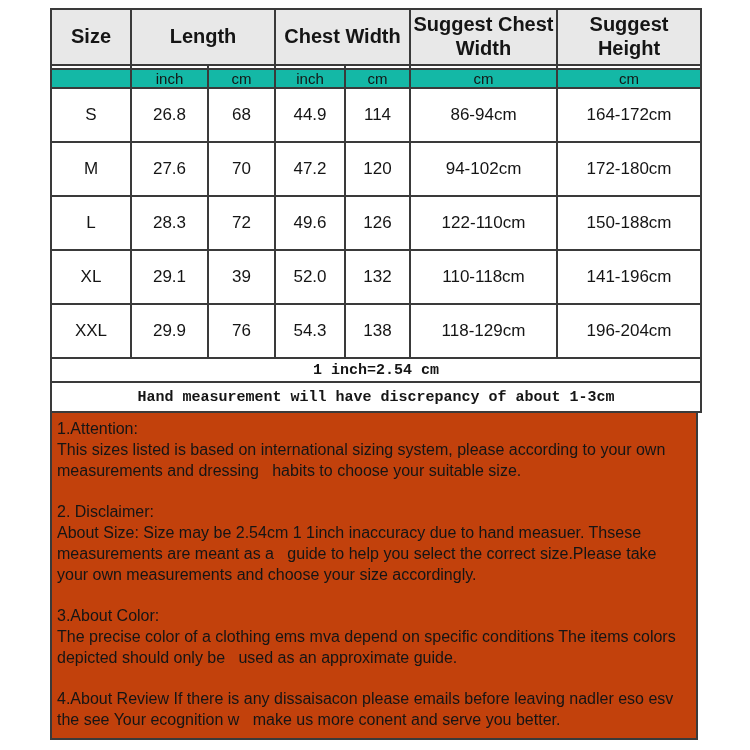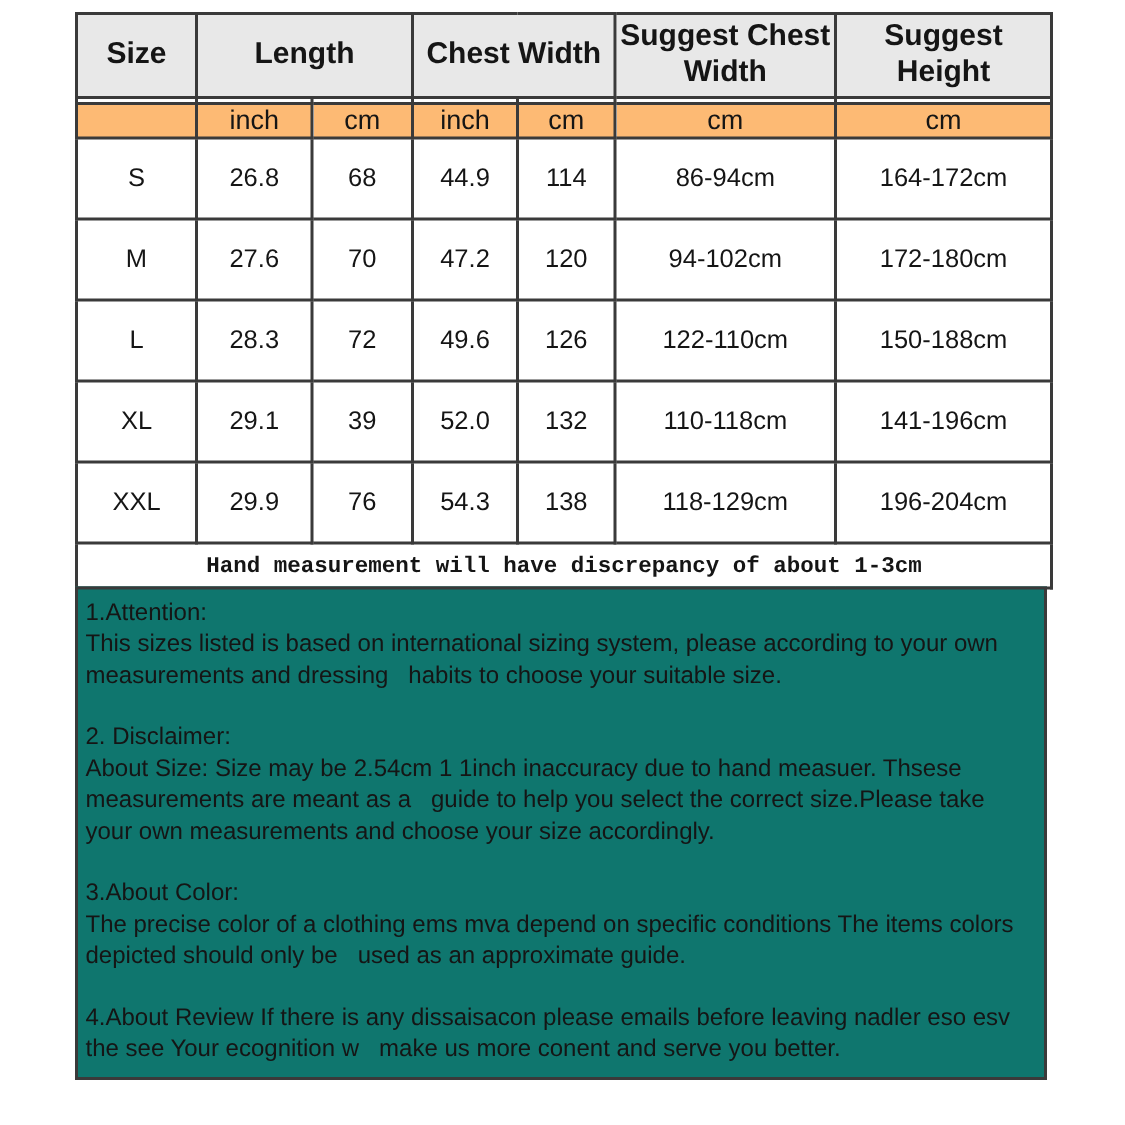--- a/index.html
+++ b/index.html
@@ -32,23 +32,23 @@
     height: 54px;
     font-size: 20px;
     font-weight: bold;
     line-height: 1.18;
   }
   tr.spacer td {
     height: 2px;
     background: #ffffff;
   }
   tr.sub td {
-    background: #fdba74;
+    background: #14b8a6;
     height: 16px;
-    font-size: 18px;
+    font-size: 15px;
   }
   tr.data td {
     height: 52px;
     font-size: 17px;
     background: #ffffff;
   }
   tr.conv td {
     height: 22px;
     font-family: "Liberation Mono", monospace;
     font-weight: bold;
@@ -61,21 +61,21 @@
     font-size: 15px;
     margin-top: 44px;
   }
   .notes {
     width: 633px;
     border: 2px solid #3a3a3a;
     margin-top: -2px;
     padding: 5px 6px 8px 5px;
     font-size: 16px;
     line-height: 21px;
-    background: #0f766e;
+    background: #c2410c;
   }
   .notes p {
     margin: 0 0 20px 0;
     white-space: pre-wrap;
   }
   .notes p:last-child {
     margin-bottom: 0;
   }
 </style>
 </head>
@@ -159,20 +159,23 @@
       <tr class="data">
         <td>XXL</td>
         <td>29.9</td>
         <td>76</td>
         <td>54.3</td>
         <td>138</td>
         <td>118-129cm</td>
         <td>196-204cm</td>
       </tr>
 
+      <tr class="conv">
+        <td colspan="7">1 inch=2.54 cm</td>
+      </tr>
       <tr class="hand">
         <td colspan="7">Hand measurement will have discrepancy of about 1-3cm</td>
       </tr>
     </tbody>
   </table>
 
   <div class="notes">
     <p>1.Attention:
 This sizes listed is based on international sizing system, please according to your own measurements and dressing   habits to choose your suitable size.</p>
     <p>2. Disclaimer:

